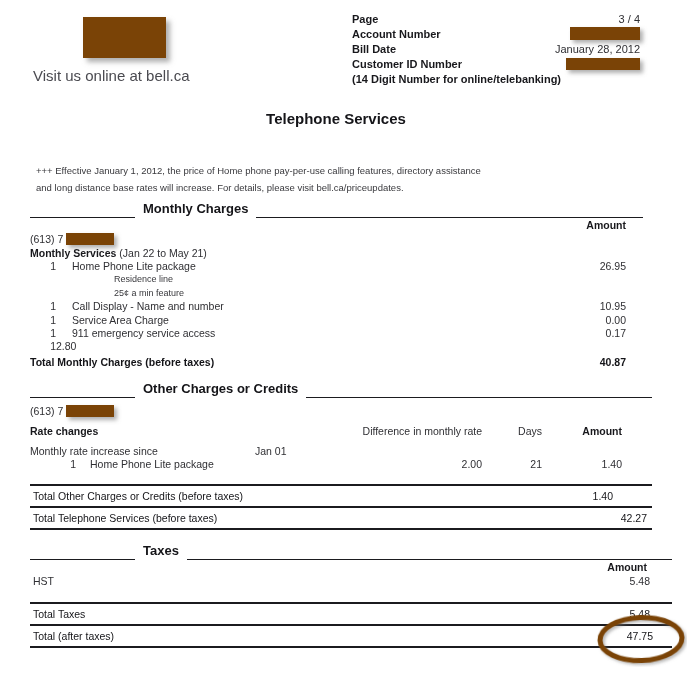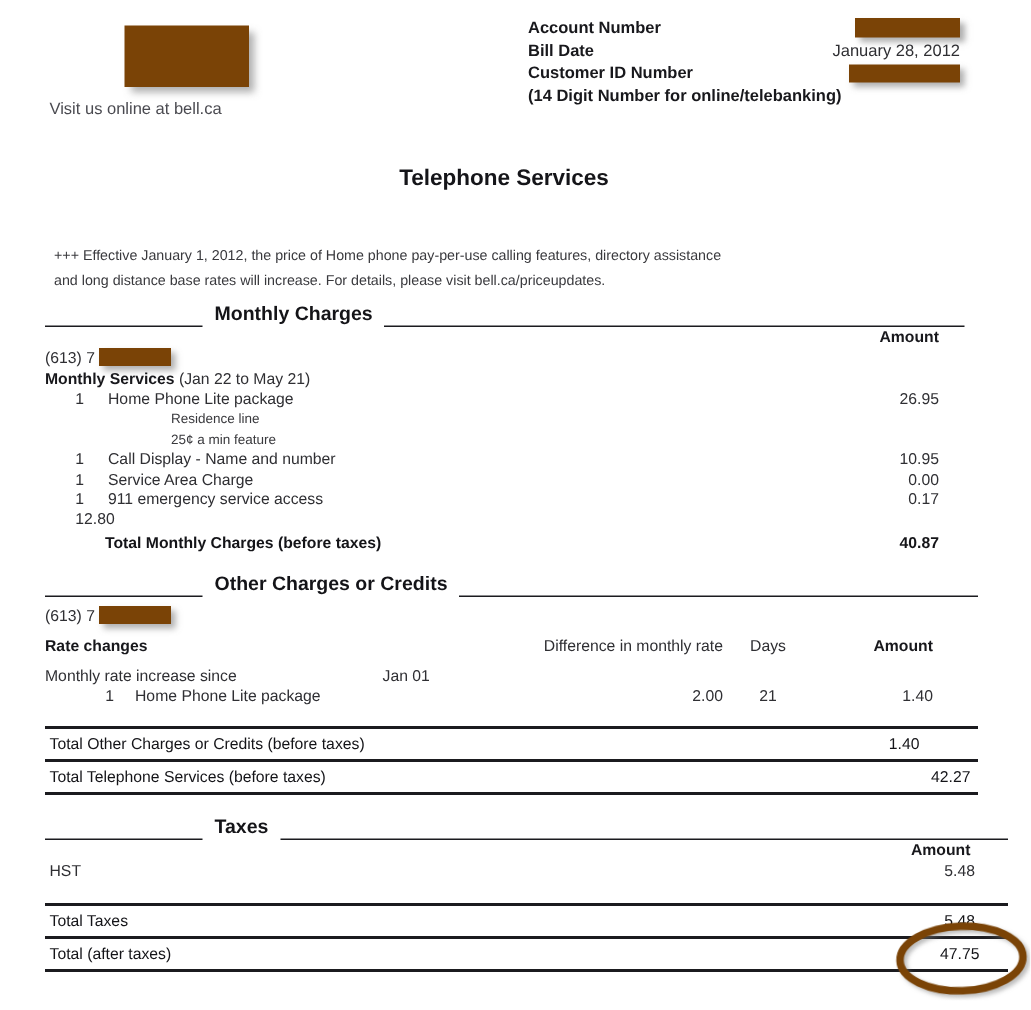--- a/index.html
+++ b/index.html
@@ -6,21 +6,21 @@
   html,body { background:#fff; }
   .page {
     position:relative; width:687px; height:673px; background:#ffffff;
     font-family:"Liberation Sans", sans-serif; color:#2f2f33; overflow:hidden;
   }
   
   .logo-box {
     position:absolute; left:83px; top:17px; width:83px; height:41px;
     background:#7a4306; box-shadow:4px 4px 5px rgba(110,110,110,.55);
   }
-  .visit { position:absolute; left:33px; top:67px; font-size:11px; color:#4a4a50; }
+  .visit { position:absolute; left:33px; top:67px; font-size:15px; color:#4a4a50; }
   .hfields { position:absolute; left:352px; top:11px; width:288px; font-size:11px; }
   .hrow { display:flex; justify-content:space-between; align-items:center; height:15px; }
   .hrow .hlabel { font-weight:bold; color:#18181c; white-space:nowrap; }
   .hrow .hval { text-align:right; color:#2f2f33; }
   .redact { display:inline-block; background:#7a4306; box-shadow:3px 3px 4px rgba(110,110,110,.55); }
   .redact.acct { width:70px; height:13px; }
   .redact.cust { width:74px; height:12px; }
   .redact.phone { width:48px; height:12px; vertical-align:-2px; margin-left:3px; }
   
   .doc-title { position:absolute; left:0; top:110px; width:672px; text-align:center;
@@ -36,27 +36,27 @@
     line-height:19px; margin:0 8px; white-space:nowrap; }
   .amount-head { text-align:right; font-weight:bold; color:#18181c; line-height:14px; font-size:10.5px; }
   .phone-row { line-height:15px; height:15px; }
   .group-row { line-height:13px; }
   .group-row b { color:#18181c; }
   .mrow { display:flex; line-height:13.4px; }
   .mrow .q { width:26px; text-align:right; }
   .mrow .d { flex:1; margin-left:16px; }
   .mrow .a { text-align:right; padding-right:17px; }
   .subrow { font-size:9px; line-height:13.4px; padding-left:84px; color:#39393d; }
-  .tot-mrow { display:flex; justify-content:space-between; font-weight:bold; color:#141418; line-height:14px; margin-top:1px;margin-left:40px; }
+  .tot-mrow { display:flex; justify-content:space-between; font-weight:bold; color:#141418; line-height:14px; margin-top:1px; }
   .tot-mrow .a { padding-right:17px; }
   
   .orow { display:flex; line-height:13.5px; position:relative; }
   .orow .odesc { flex:1; }
   .orow .odiff { width:140px; text-align:right; }
-  .orow .odays { width:60px; text-align:center; }
+  .orow .odays { width:60px; text-align:right; }
   .orow .oamt  { width:110px; text-align:right; padding-right:30px; }
   .orow .oq { display:inline-block; width:46px; text-align:right; }
   .orow .od2 { margin-left:14px; }
   .orow b { color:#18181c; }
   .jan { position:absolute; left:225px; }
   .hline { border-top:2px solid #1b1b1f; height:0; }
   .tot-row { display:flex; justify-content:space-between; font-weight:normal; color:#141418;
     padding:4px 0 3px 3px; line-height:13px; font-size:10.5px; }
   .pr39 { padding-right:39px; } .pr5 { padding-right:5px; }
   .pr22 { padding-right:22px; } .pr19 { padding-right:19px; } .pr25 { padding-right:25px; }
@@ -67,20 +67,24 @@
 </head>
 <body>
 
 <div class="page">
 
   <div class="logo-box"></div>
   <div class="visit">Visit us online at bell.ca</div>
 
   <div class="hfields">
     <div class="hrow">
+      <span class="hlabel">Page</span>
+      <span class="hval">3 / 4</span>
+    </div>
+    <div class="hrow">
       <span class="hlabel">Account Number</span>
       <span class="redact acct"></span>
     </div>
     <div class="hrow">
       <span class="hlabel">Bill Date</span>
       <span class="hval">January 28, 2012</span>
     </div>
     <div class="hrow">
       <span class="hlabel">Customer ID Number</span>
       <span class="redact cust"></span>

